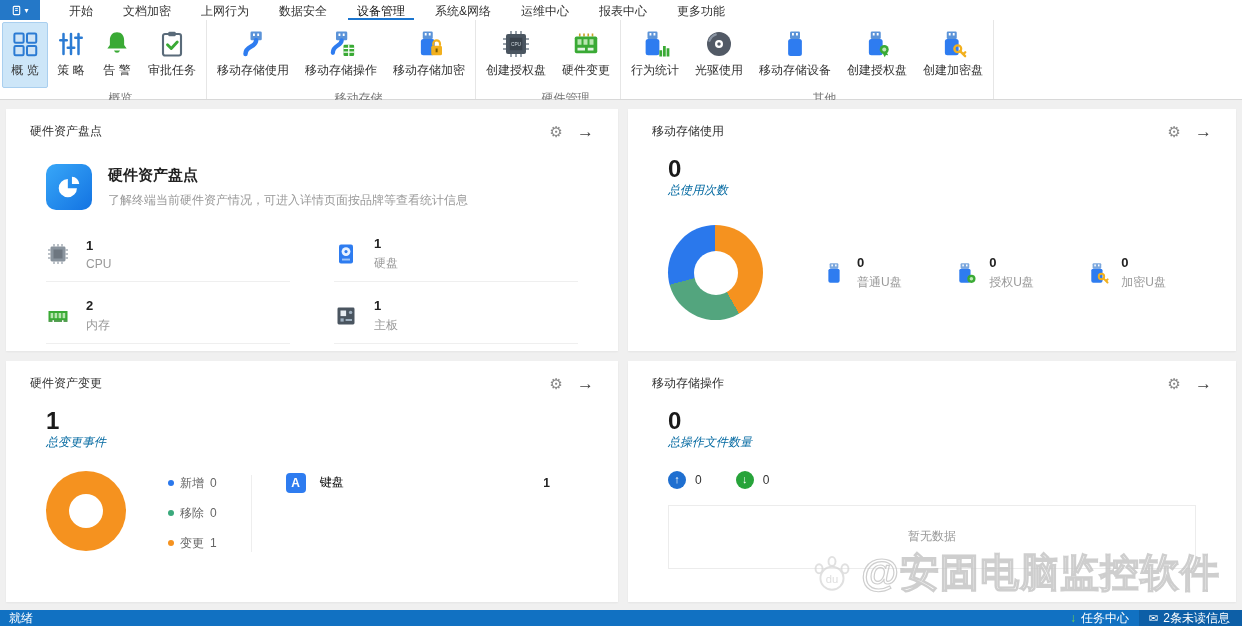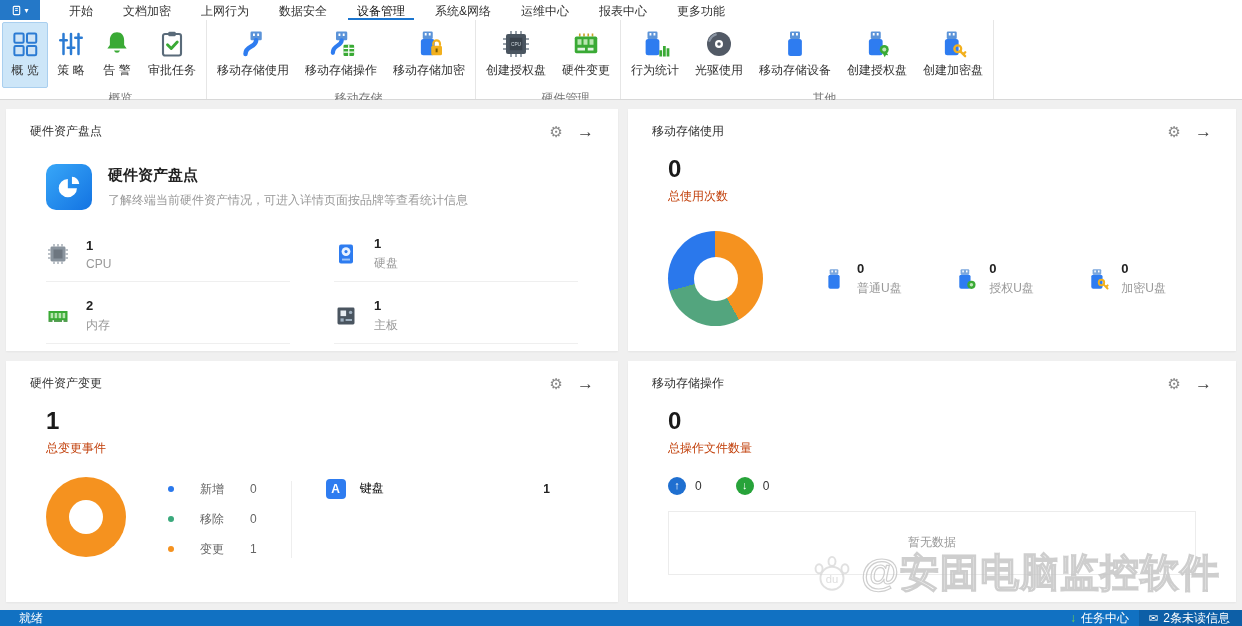--- a/index.html
+++ b/index.html
@@ -30,21 +30,21 @@
     grid-template-columns:612px 1fr; grid-template-rows:1fr 1fr; gap:10px; position:relative; }
   .panel { background:#fff; box-shadow:0 1px 2px rgba(0,0,0,.05); overflow:hidden; position:relative; }
   .panel-head { display:flex; align-items:center; justify-content:space-between; padding:14px 24px 0; }
   .panel-title { font-size:12px; color:#333; }
   .panel-tools { display:flex; align-items:center; gap:14px; }
   .tool { color:#888; font-size:15px; cursor:pointer; line-height:1; }
   .tool.arrow { color:#444; font-size:17px; }
   .panel-body { padding:0 40px; }
 
   .bignum { font-size:24px; font-weight:bold; color:#1a1a1a; margin-top:16px; line-height:1.1; }
-  .biglabel { color:#c2410c; margin-top:6px; }
+  .biglabel { color:#0369a1; margin-top:0;font-style:italic; }
 
   
   .invcard { display:flex; gap:16px; margin-top:24px; align-items:flex-start; }
   .invcard-icon { width:46px; height:46px; border-radius:10px; flex:0 0 46px;
     background:linear-gradient(135deg,#38a7f8,#1373e2); display:flex; align-items:center; justify-content:center; }
   .invcard-title { font-size:15px; font-weight:bold; color:#222; margin-top:2px; }
   .invcard-desc { color:#999; margin-top:7px; }
   .stats { display:grid; grid-template-columns:1fr 1fr; column-gap:44px; margin-top:26px; }
   .stat { display:flex; align-items:center; gap:16px; border-bottom:1px solid #efefef;
     padding-bottom:9px; margin-bottom:16px; }
@@ -58,21 +58,21 @@
   
   .usage-row { display:flex; align-items:center; margin-top:26px; }
   .usage-legend { flex:1; display:flex; justify-content:space-between; margin-left:58px; padding-right:30px; }
   .uleg { display:flex; align-items:center; gap:10px; }
   .uleg .v { font-weight:bold; font-size:13px; color:#222; }
   .uleg .l { color:#999; margin-top:4px; }
 
   
   .change-row { display:flex; align-items:flex-start; margin-top:20px; }
   .chg-legend { margin-left:42px; margin-top:4px; display:flex; flex-direction:column; gap:13px; }
-  .cleg { display:flex; align-items:center; gap:26px; color:#666; }
+  .cleg { display:flex; align-items:center; gap:6px; color:#666; }
   .dot { width:6px; height:6px; border-radius:50%; flex:0 0 6px; }
   .vdiv { width:1px; background:#eee; align-self:stretch; margin:4px 34px 0; }
   .kb-row { flex:1; display:flex; align-items:center; gap:14px; margin-top:2px; padding-right:28px; }
   .kb-badge { width:20px; height:20px; border-radius:4px; background:#2e7cf0; color:#fff; font-weight:bold;
     font-size:12px; display:flex; align-items:center; justify-content:center; }
   .kb-label { color:#000000; }
   .kb-val { margin-left:auto; font-weight:bold; color:#222; }
 
   
   .op-arrows { display:flex; align-items:center; gap:34px; margin-top:20px; }
@@ -85,21 +85,21 @@
   .empty-box { margin-top:16px; border:1px solid #ececec; height:64px; display:flex;
     align-items:center; justify-content:center; color:#999; }
 
   
   .watermark { position:absolute; right:22px; bottom:10px; display:flex; align-items:center; gap:8px;
     pointer-events:none; z-index:5; }
   .wm-text { font-size:39px; font-weight:bold; letter-spacing:1px; color:rgba(255,255,255,0.25);
     -webkit-text-stroke:1.2px rgba(190,190,190,0.75); }
 
   
-  .statusbar { height:16px; background:#1171c2; color:#fff; display:flex; align-items:center; padding-left:19px; }
+  .statusbar { height:16px; background:#1171c2; color:#fff; display:flex; align-items:center; padding-left:9px; }
   .sb-right { margin-left:auto; display:flex; align-items:stretch; height:100%; }
   .sb-item { display:flex; align-items:center; gap:5px; padding:0 10px; cursor:pointer; }
   .sb-item.unread { background:#0d5fa7; padding-right:12px; }
   .sb-ico-down { color:#73d44d; font-weight:bold; }
   .sb-ico-mail { font-size:11px; }
 </style>
 </head>
 <body>
 
 <div class="menubar">

